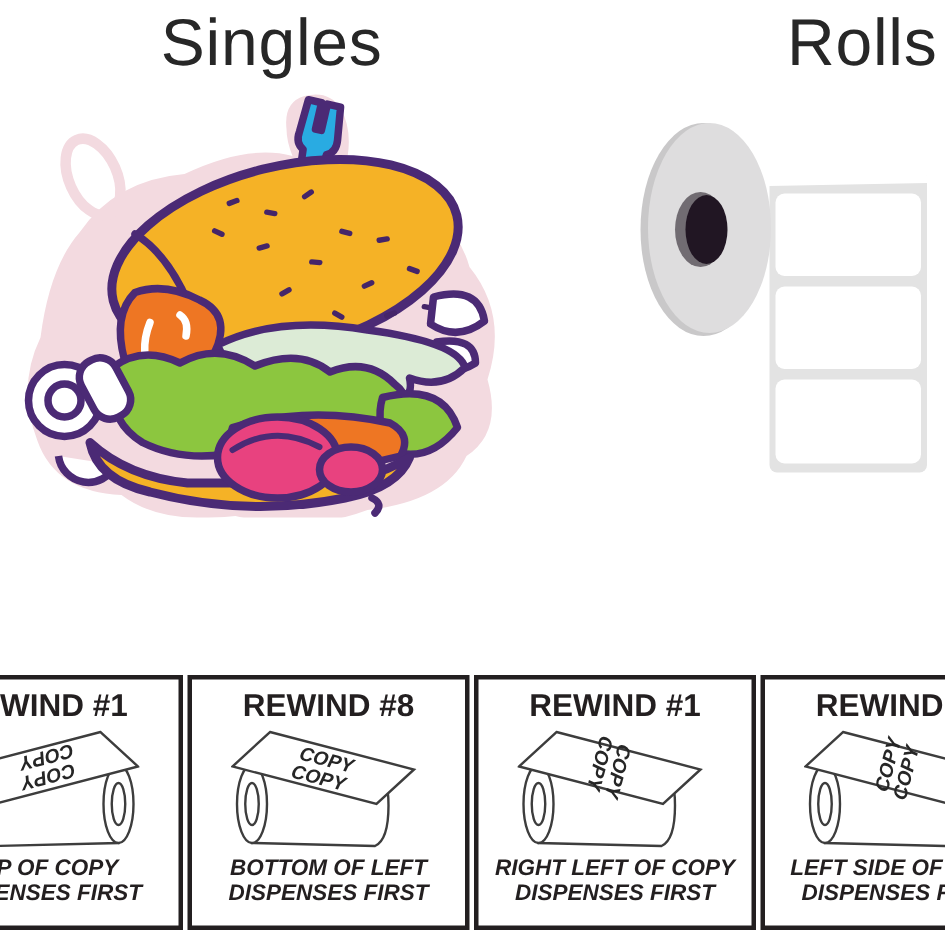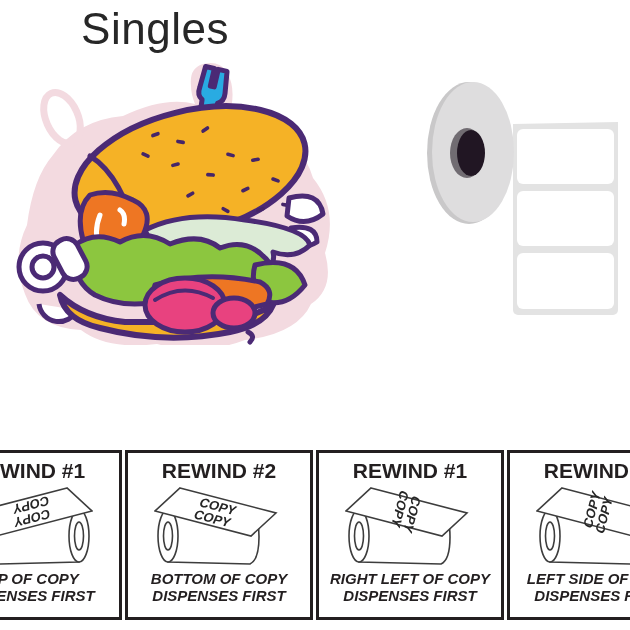--- a/index.html
+++ b/index.html
@@ -1,20 +1,20 @@
 <!DOCTYPE html>
 <html><head>
 <meta charset="utf-8">
 <style>
   html,body{margin:0;padding:0;background:#fff;}
   .stage{position:relative;width:630px;height:630px;background:#ffffff;overflow:hidden;
          font-family:"Liberation Sans",sans-serif;}
   
   .heading{position:absolute;top:4px;font-size:44px;font-weight:300;color:#272727;
-           text-align:center;letter-spacing:0.5px;}
+           text-align:right;letter-spacing:0.5px;}
   .heading.singles{left:55px;width:200px;}
   .heading.rolls{left:425px;width:200px;}
   
   .sticker-art{position:absolute;left:5px;top:60px;}
   .roll-art{position:absolute;left:425px;top:80px;}
   
   .rewind-table{position:absolute;left:-66px;top:450px;height:170px;display:flex;gap:3px;}
   .panel{box-sizing:border-box;width:188px;height:170px;border:3px solid #231F20;background:#fff;
          display:flex;flex-direction:column;align-items:center;}
   .panel-title{margin-top:6px;font-size:21px;font-weight:bold;color:#231F20;letter-spacing:0px;}
@@ -24,20 +24,21 @@
   .copy-text{font-weight:bold;font-size:13px;fill:#262626;text-anchor:middle;
              font-family:"Liberation Sans",sans-serif;}
   .roll-line{fill:#ffffff;stroke:#3d3d3d;stroke-width:1.6;}
 </style>
 </head>
 <body>
 
 <div class="stage">
 
   <div class="heading singles">Singles</div>
+  <div class="heading rolls">Rolls</div>
 
   <svg class="sticker-art" width="325" height="285" viewBox="0 0 325 285">
 
     <path fill="#F3DAE0" d="M48,95 Q28,118 22,165 Q6,198 20,234 Q32,268 76,270 Q102,290 152,284
       Q198,296 240,280 Q292,274 306,244 Q330,228 320,193 Q334,150 308,118 Q298,82 256,68
       Q238,58 224,56 Q232,30 222,12 Q214,0 198,4 Q184,8 186,26 Q186,34 190,44 Q160,36 118,56
       Q72,60 48,95 Z"></path>
 
     <ellipse cx="57" cy="58" rx="16" ry="27" transform="rotate(-24 57 58)" fill="none" stroke="#F3DAE0" stroke-width="7"></ellipse>
 
@@ -144,33 +145,33 @@
           <text class="copy-text" x="0" y="11.5">COPY</text>
         </g>
       </svg>
       <div class="panel-caption">
         <span>TOP OF COPY</span><br>
         <span>DISPENSES FIRST</span>
       </div>
     </div>
 
     <div class="panel">
-      <div class="panel-title">REWIND #2</div>
+      <div class="panel-title">REWIND #8</div>
       <svg class="panel-svg" width="130" height="86" viewBox="0 0 130 86">
         <path class="roll-line" d="M14,26 L96,26 Q105,31 105,53 Q105,76 96,80 L14,78 Z"></path>
         <ellipse class="roll-line" cx="14" cy="52" rx="10" ry="26"></ellipse>
         <ellipse class="roll-line" cx="14" cy="52" rx="4.5" ry="14"></ellipse>
         <polygon class="roll-line" points="26,4 122,29 97,52 1,27"></polygon>
         <g transform="translate(61.5,28) rotate(14.5) skewX(-10)">
           <text class="copy-text" x="0" y="-1.5">COPY</text>
           <text class="copy-text" x="0" y="11.5">COPY</text>
         </g>
       </svg>
       <div class="panel-caption">
-        <span>BOTTOM OF COPY</span><br>
+        <span>BOTTOM OF LEFT</span><br>
         <span>DISPENSES FIRST</span>
       </div>
     </div>
 
     <div class="panel">
       <div class="panel-title">REWIND #1</div>
       <svg class="panel-svg" width="130" height="86" viewBox="0 0 130 86">
         <path class="roll-line" d="M14,26 L96,26 Q105,31 105,53 Q105,76 96,80 L14,78 Z"></path>
         <ellipse class="roll-line" cx="14" cy="52" rx="10" ry="26"></ellipse>
         <ellipse class="roll-line" cx="14" cy="52" rx="4.5" ry="14"></ellipse>

